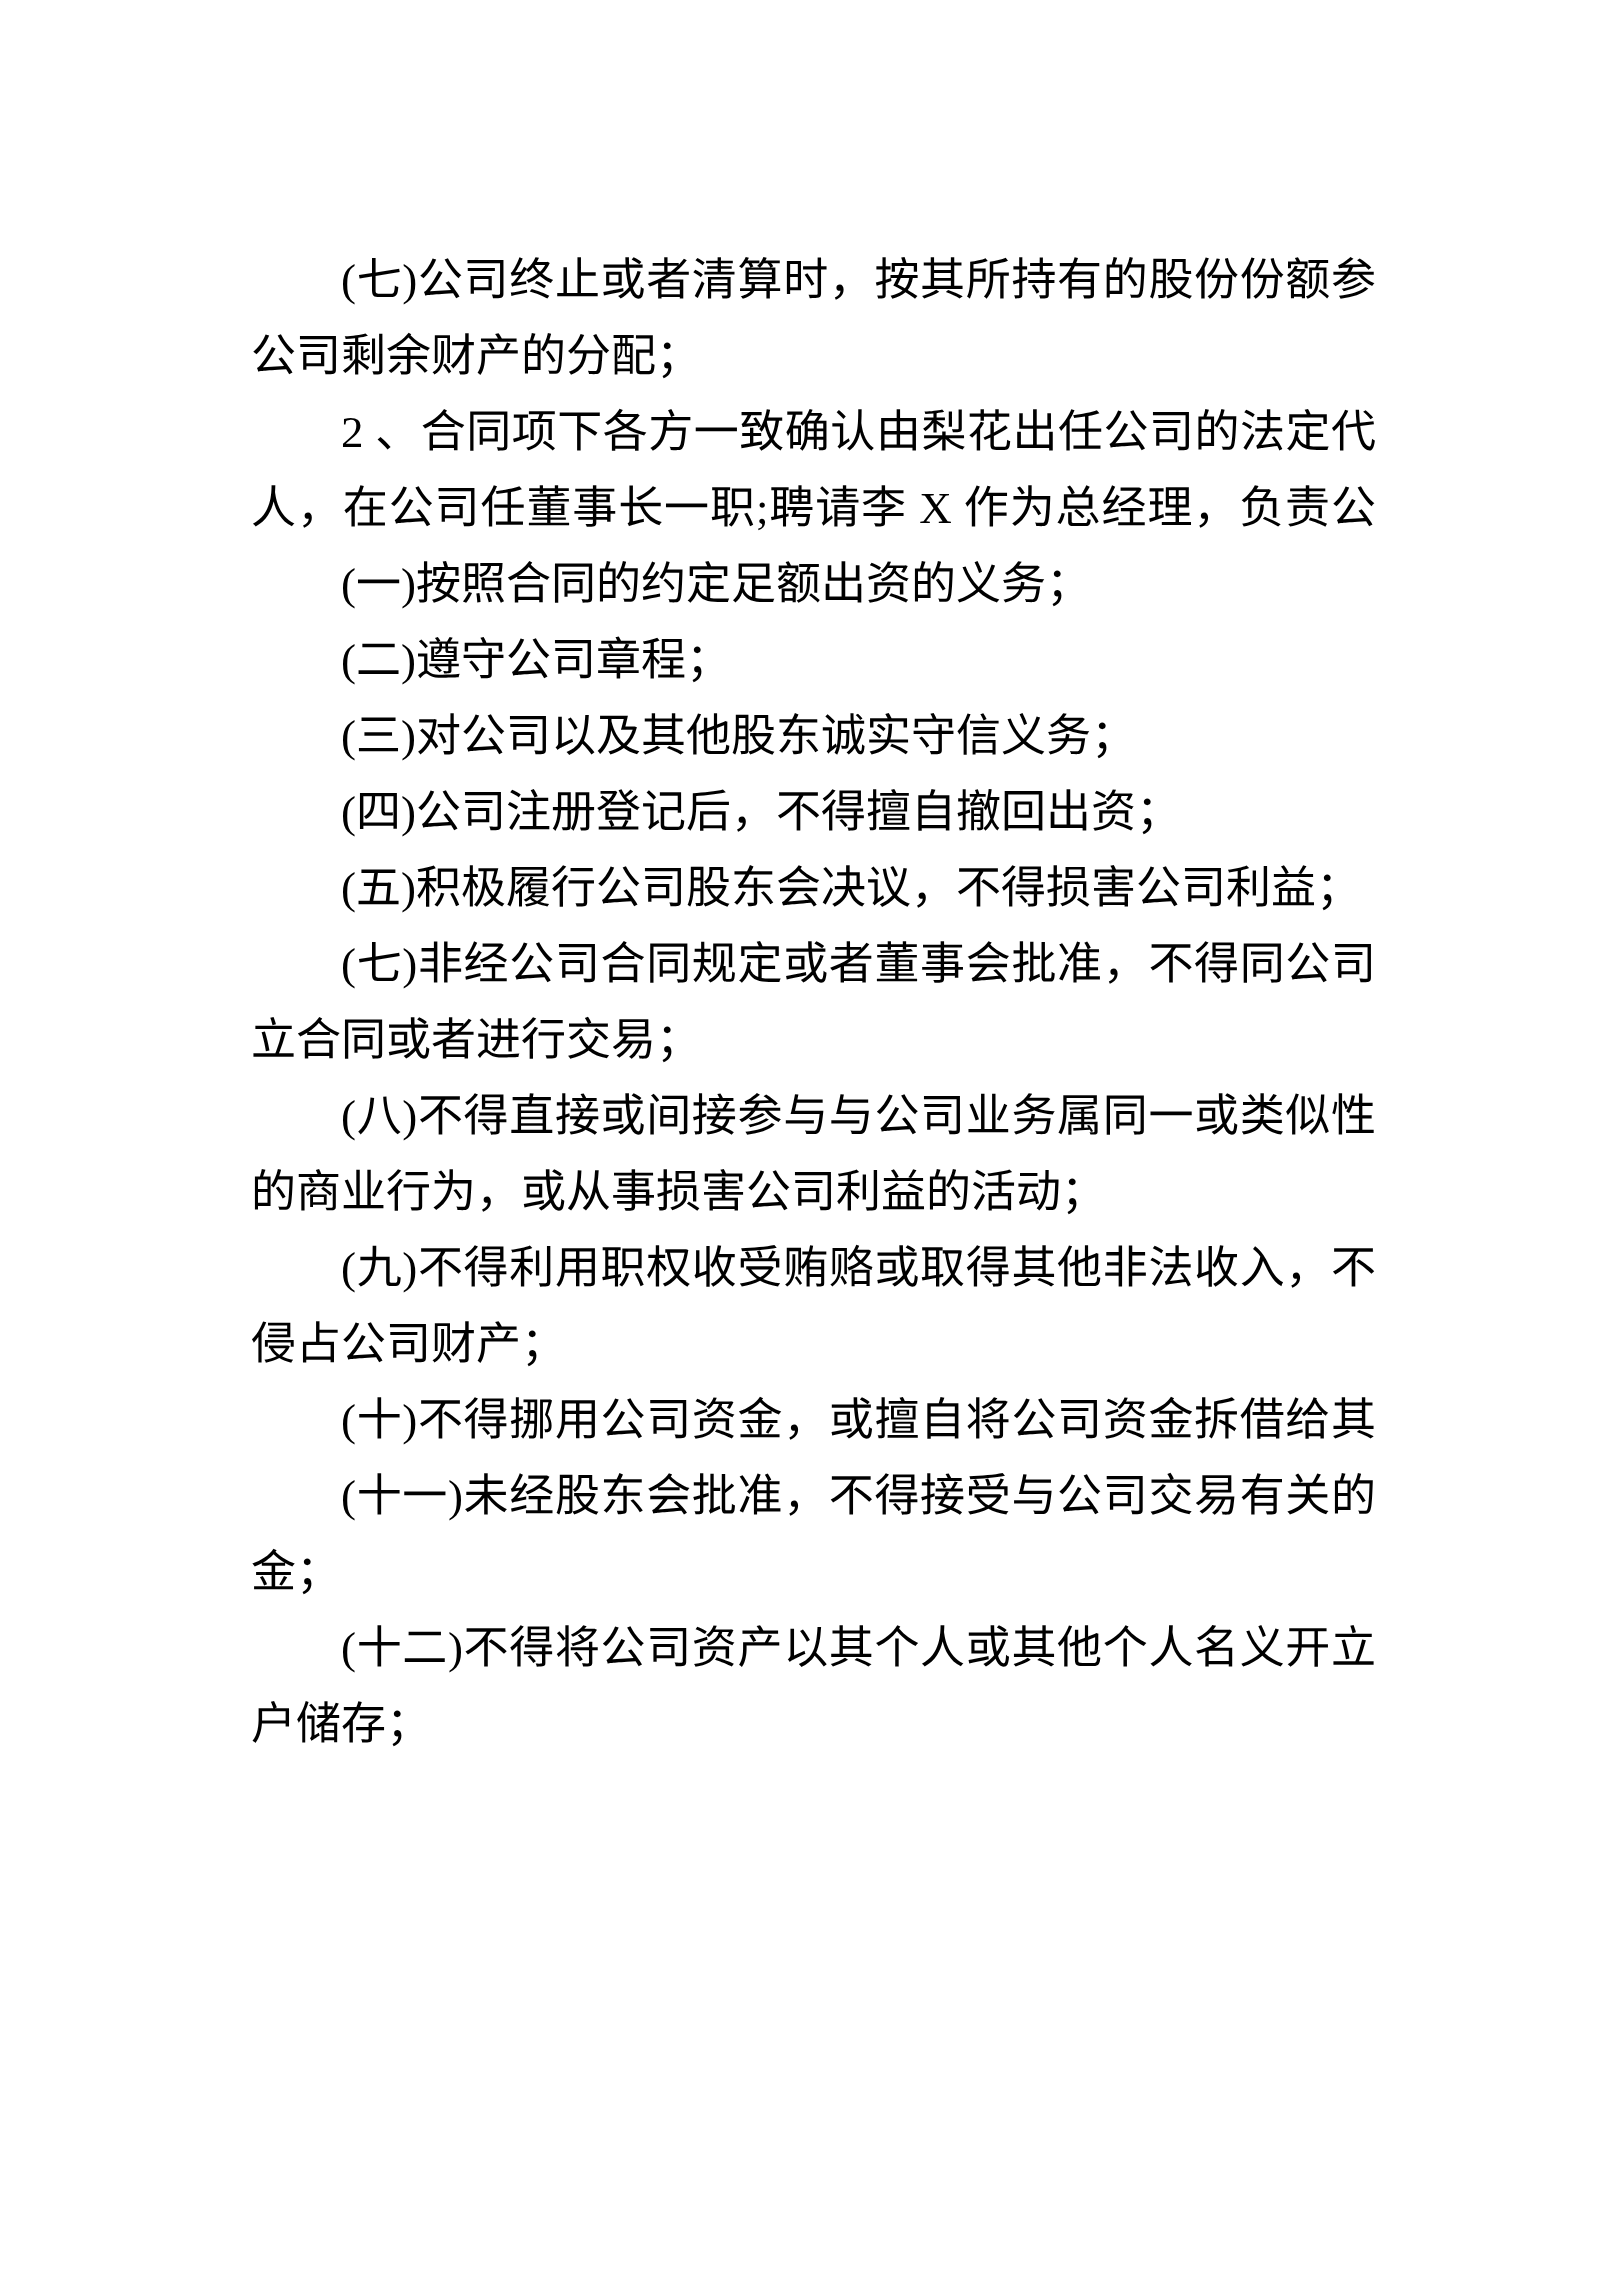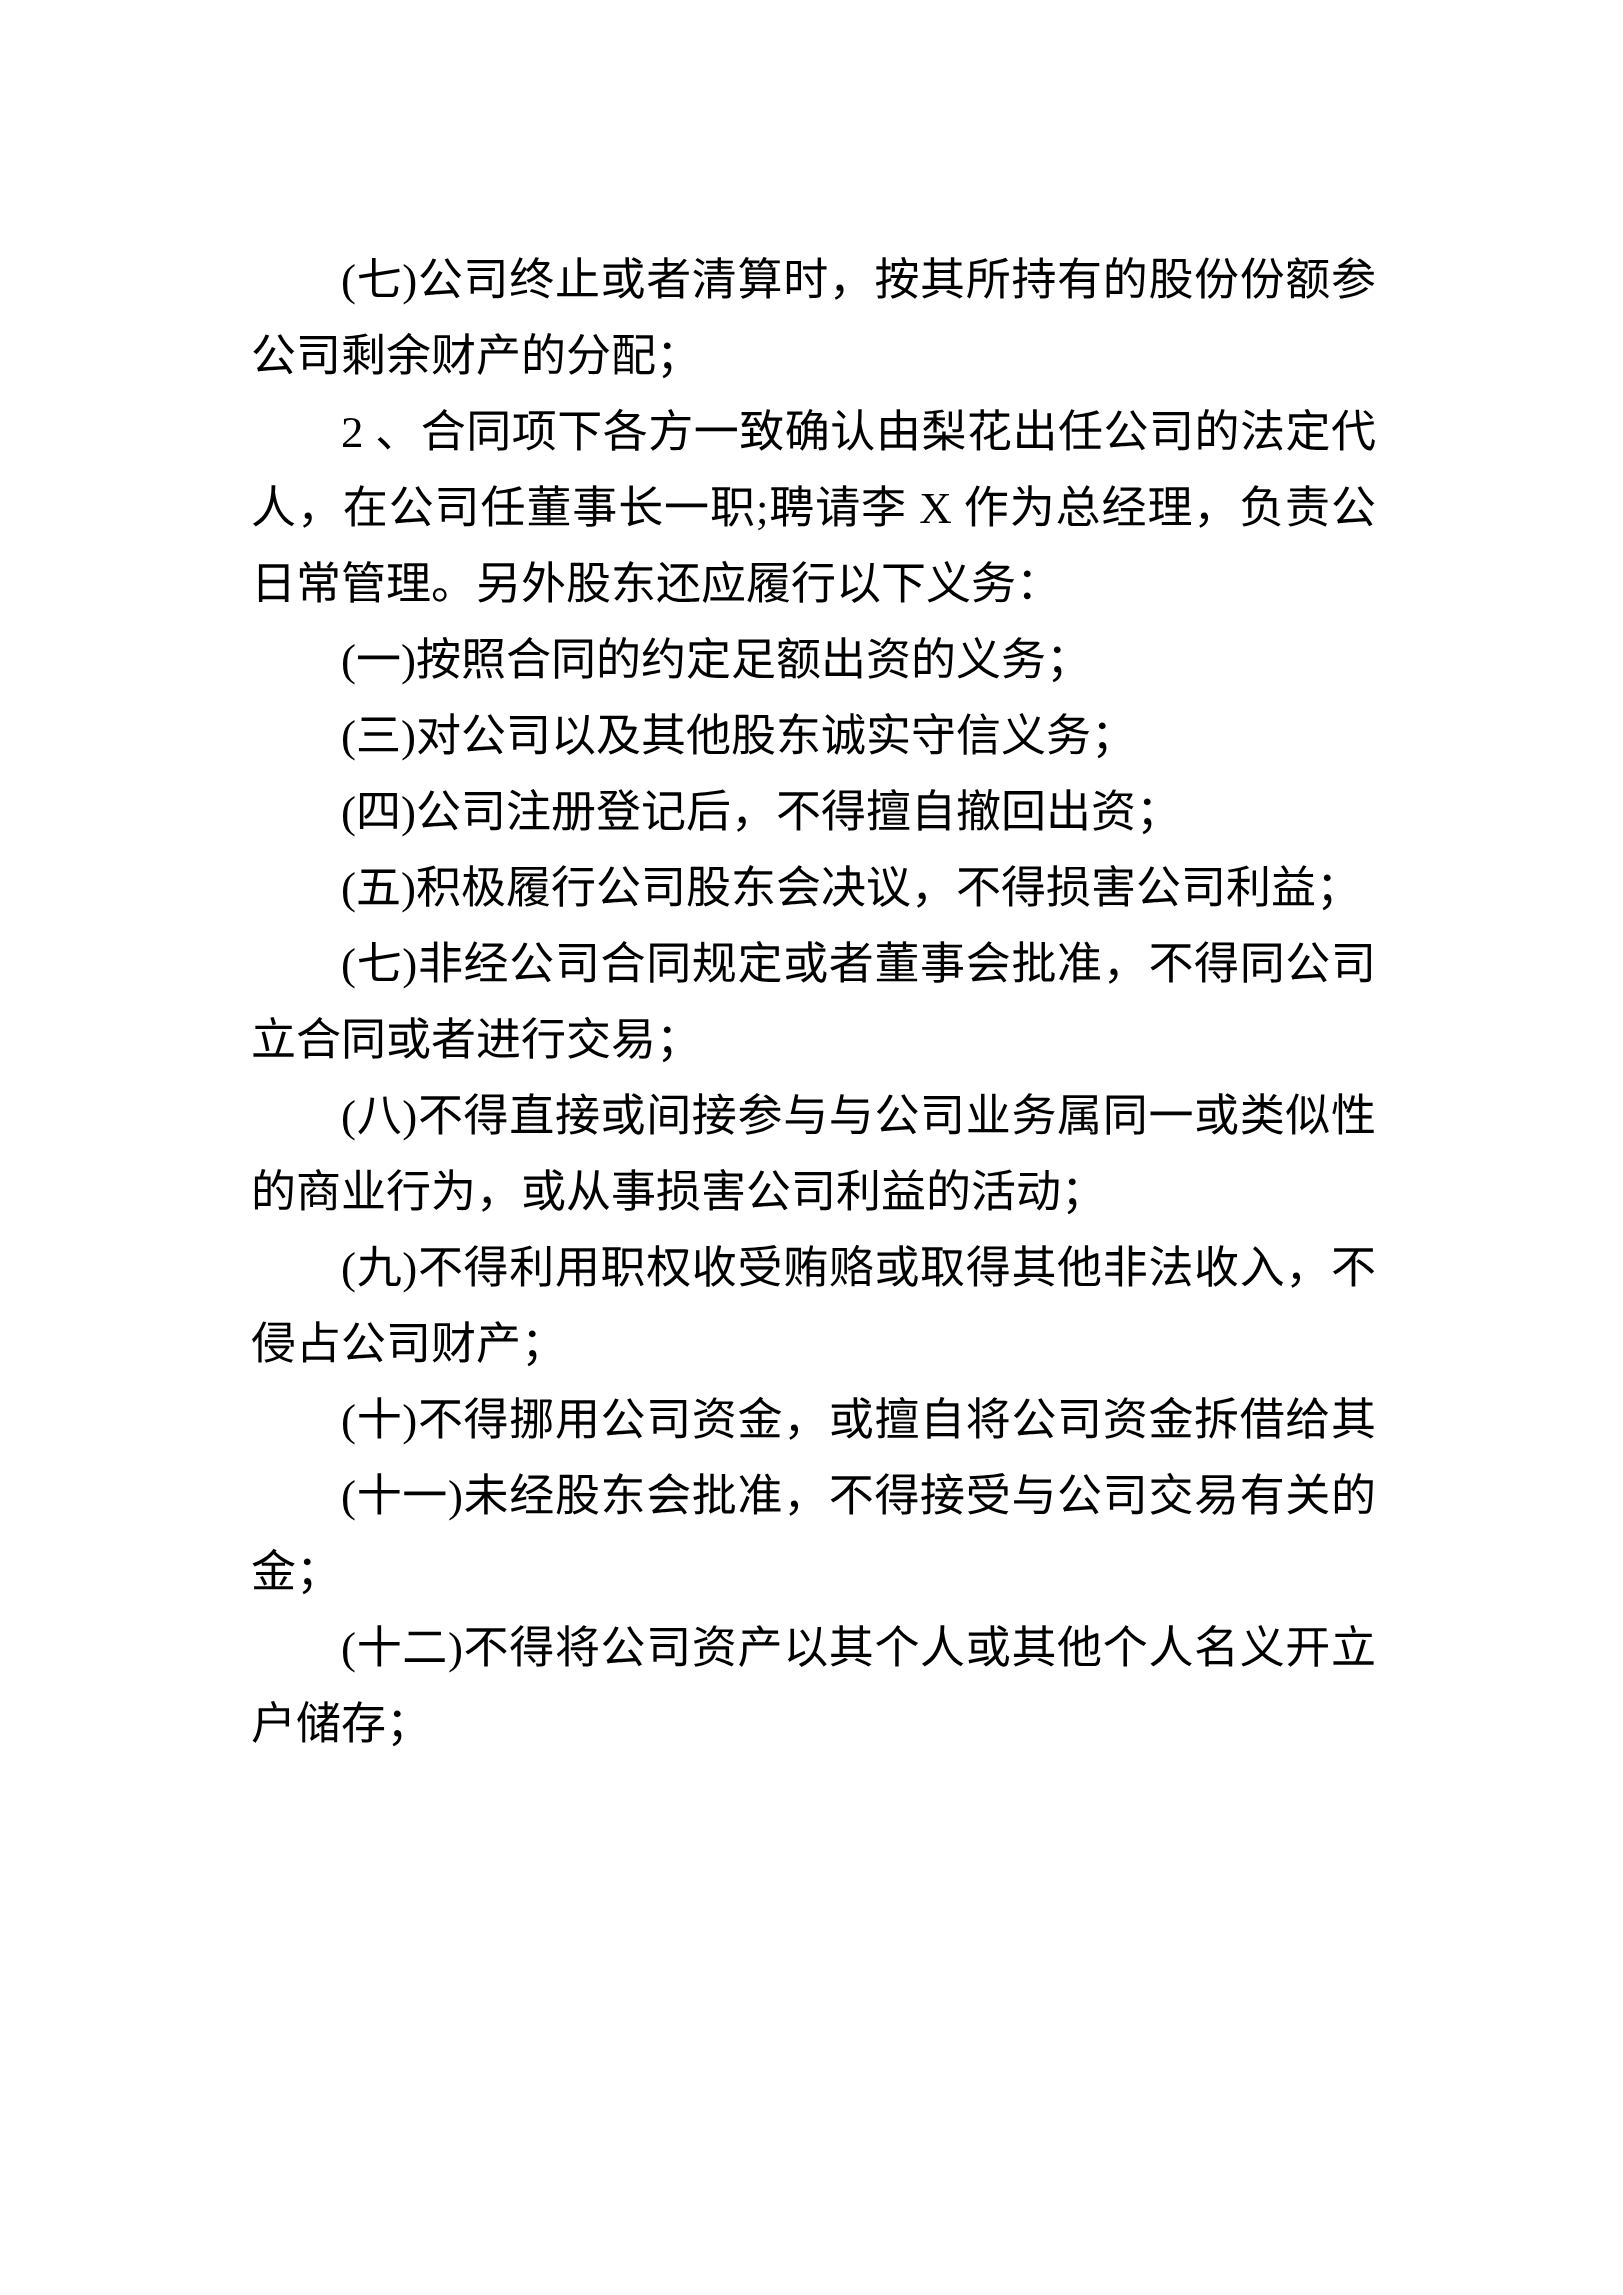--- a/index.html
+++ b/index.html
@@ -48,22 +48,22 @@
 </style>
 </head>
 <body>
 
 <div class="page">
   <div class="doc-body">
       <div class="line indent fill" lang="zh-CN">(七)公司终止或者清算时，按其所持有的股份份额参加</div>
       <div class="line" lang="zh-CN">公司剩余财产的分配；</div>
       <div class="line indent fill" lang="zh-CN">2 、合同项下各方一致确认由梨花出任公司的法定代表</div>
       <div class="line fill" lang="zh-CN">人，在公司任董事长一职;聘请李 X 作为总经理，负责公司</div>
-      <div class="line" lang="zh-CN">日常管理。另外股东还应履行以下义务：</div>
       <div class="line indent" lang="zh-CN">(一)按照合同的约定足额出资的义务；</div>
+      <div class="line indent" lang="zh-CN">(二)遵守公司章程；</div>
       <div class="line indent" lang="zh-CN">(三)对公司以及其他股东诚实守信义务；</div>
       <div class="line indent" lang="zh-CN">(四)公司注册登记后，不得擅自撤回出资；</div>
       <div class="line indent" lang="zh-CN">(五)积极履行公司股东会决议，不得损害公司利益；</div>
       <div class="line indent fill" lang="zh-CN">(七)非经公司合同规定或者董事会批准，不得同公司订</div>
       <div class="line" lang="zh-CN">立合同或者进行交易；</div>
       <div class="line indent fill" lang="zh-CN">(八)不得直接或间接参与与公司业务属同一或类似性质</div>
       <div class="line" lang="zh-CN">的商业行为，或从事损害公司利益的活动；</div>
       <div class="line indent fill" lang="zh-CN">(九)不得利用职权收受贿赂或取得其他非法收入，不得</div>
       <div class="line" lang="zh-CN">侵占公司财产；</div>
       <div class="line indent fill" lang="zh-CN">(十)不得挪用公司资金，或擅自将公司资金拆借给其他</div>

